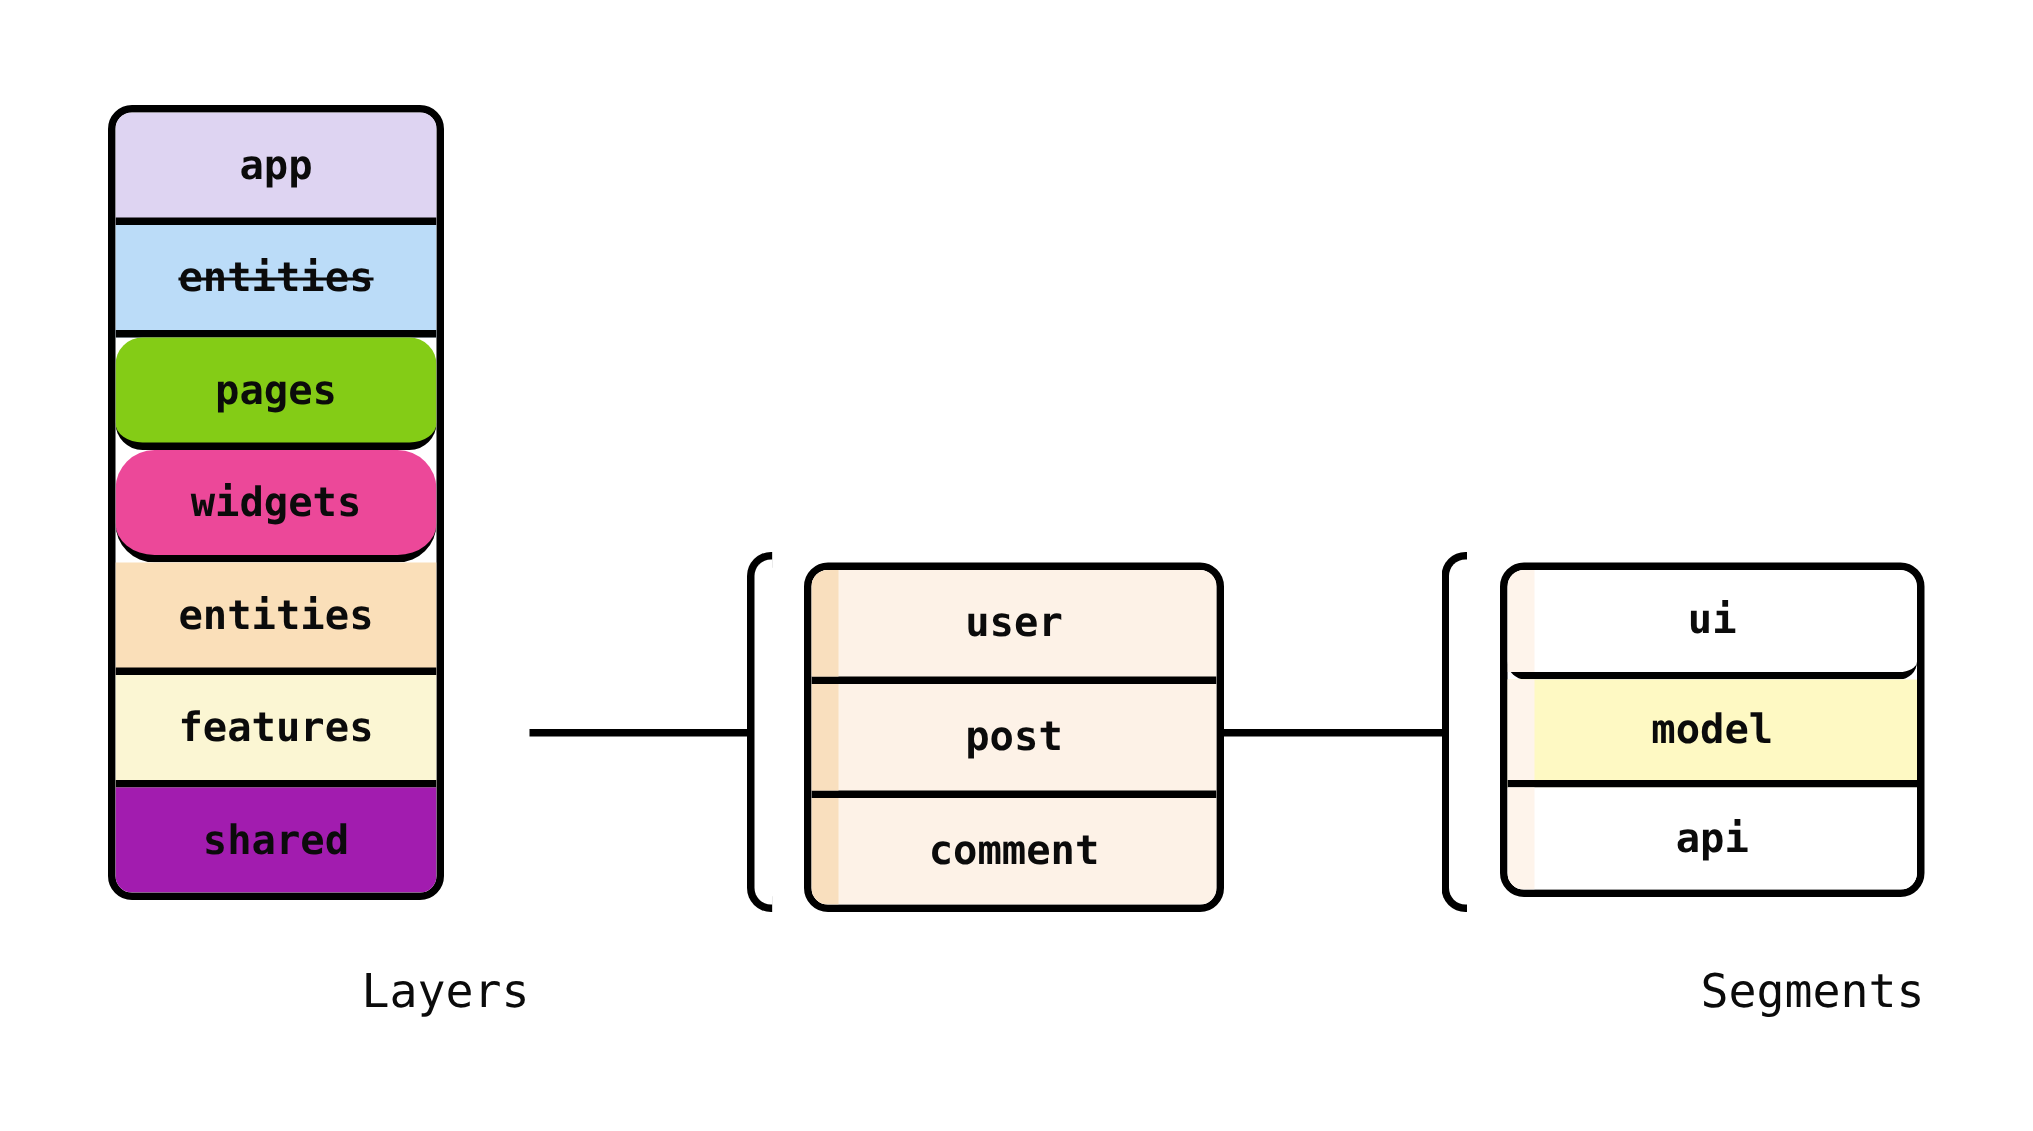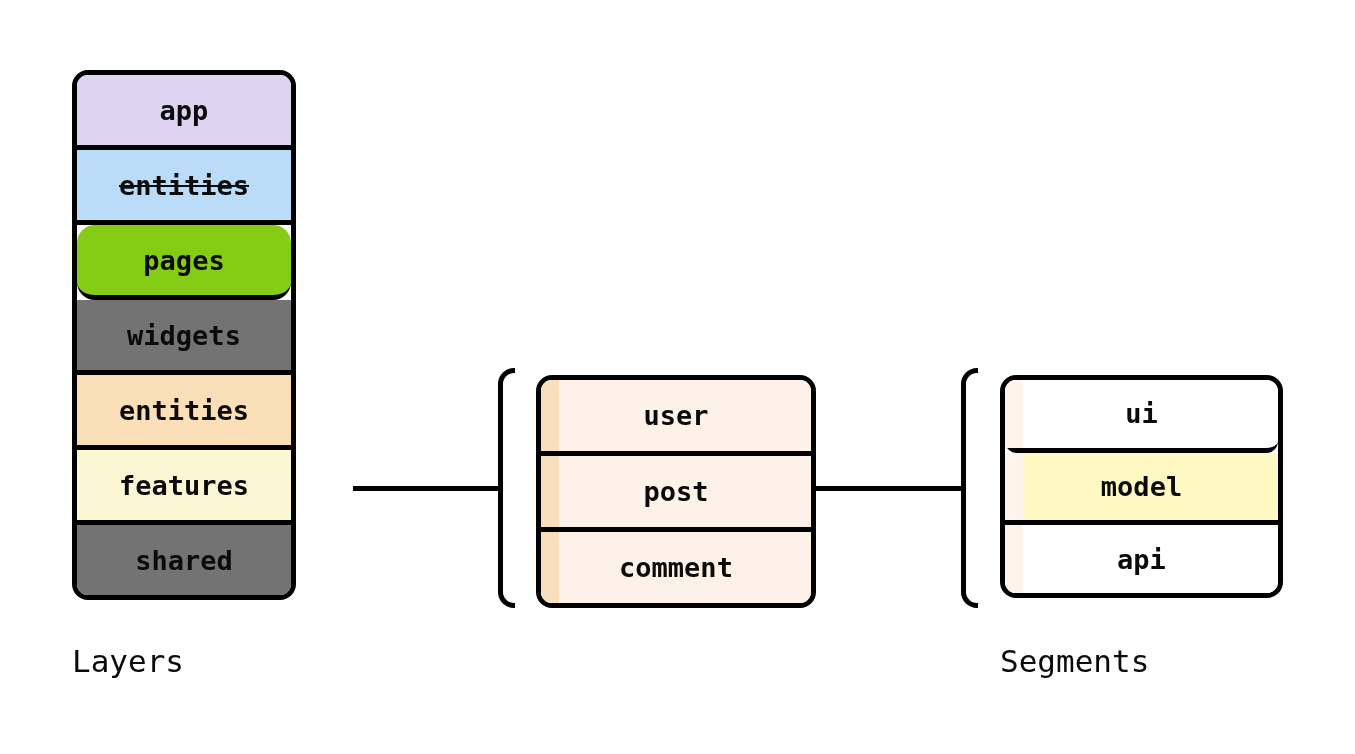--- a/index.html
+++ b/index.html
@@ -58,21 +58,21 @@
     border-left: 5px solid #000000;
     border-top: 5px solid #000000;
     border-bottom: 5px solid #000000;
     border-radius: 16px 0 0 16px;
   }
   .caption {
     position: absolute;
     top: 641px;
     height: 40px;
     line-height: 40px;
-    text-align: left;
+    text-align: right;
     font-size: 31px;
     font-weight: normal;
   }
 
   
   #layers-stack   { left: 72px;   top: 70px;  width: 224px; height: 530px; }
   #slices-box     { left: 536px;  top: 375px; width: 280px; height: 233px; }
   #segments-box   { left: 1000px; top: 375px; width: 283px; height: 223px; }
   #connector-1    { left: 353px;  top: 486px; width: 146px; }
   #connector-2    { left: 816px;  top: 486px; width: 150px; }
@@ -90,30 +90,30 @@
   <div id="layers-stack" class="box">
     <div class="row" style="background: rgb(222, 212, 242);">
       <span class="row-label">app</span>
     </div>
     <div class="row" style="background: rgb(187, 220, 248);">
       <span class="row-label" style="text-decoration: line-through;">entities</span>
     </div>
     <div class="row" style="background: #84cc16; border-radius: 18px;">
       <span class="row-label">pages</span>
     </div>
-    <div class="row" style="background: #737373;">
+    <div class="row" style="background: #ec4899; border-radius: 26px;">
       <span class="row-label">widgets</span>
     </div>
     <div class="row" style="background: rgb(250, 223, 185);">
       <span class="row-label">entities</span>
     </div>
     <div class="row" style="background: rgb(251, 246, 211);">
       <span class="row-label">features</span>
     </div>
-    <div class="row" style="background: #737373;">
+    <div class="row" style="background: #a21caf;">
       <span class="row-label">shared</span>
     </div>
   </div>
 
   <div id="connector-1" class="connector"></div>
 
   <div id="bracket-1" class="bracket"></div>
 
   <div id="slices-box" class="box">
     <div class="row" style="background: rgb(253, 242, 231);">

